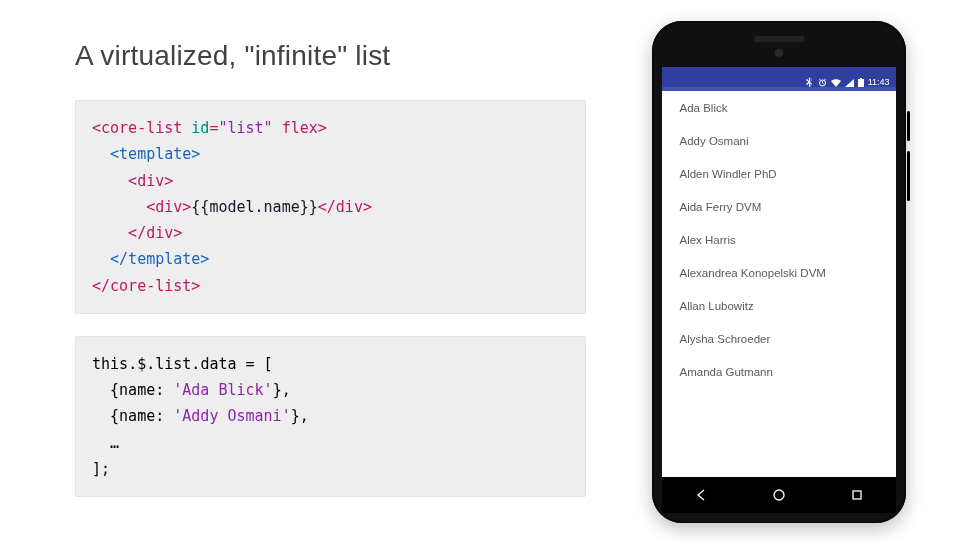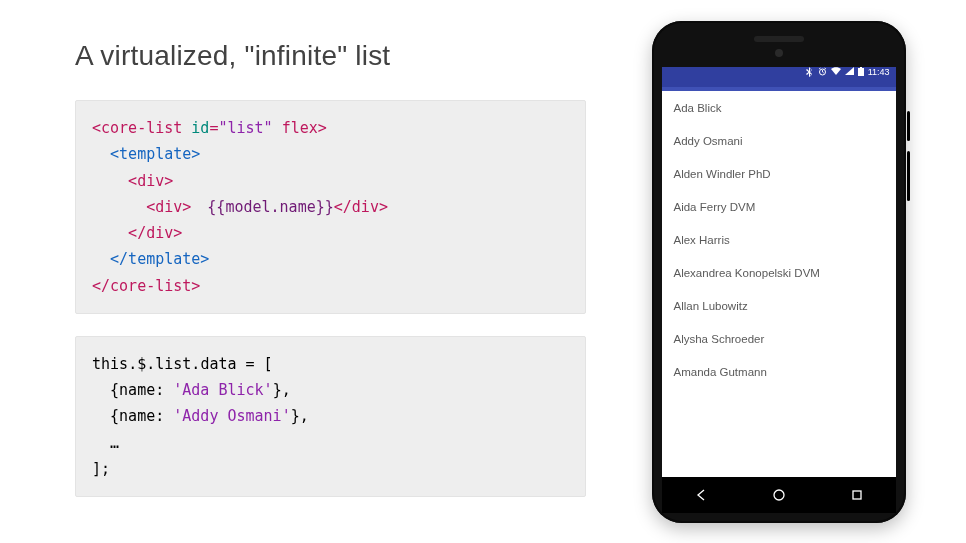--- a/index.html
+++ b/index.html
@@ -39,21 +39,21 @@
     margin-bottom: 22px;
     white-space: pre;
   }
   .codeblock .line { display: block; }
   .t-tag   { color: #be185d; }
   .t-attr  { color: #00897b; }
   .t-str   { color: #8e24aa; }
   .t-var   { color: #000; text-align: center; }
   .t-prop  { color: #000; }
   .t-punc  { color: #000; }
-  .t-model { color: #701a75; margin-left: 16px; }
+  .t-model { color: #0f172a; }
   .t-template { color: #1565c0; }
 
   .right {
     width: 340px;
     display: flex;
     align-items: center;
     justify-content: center;
     padding: 20px 35px 20px 0;
   }
   .phone {
@@ -101,35 +101,36 @@
     right: 10px;
     bottom: 46px;
     background: #fff;
     overflow: hidden;
   }
   .statusbar {
     height: 20px;
     background: #303f9f;
     display: flex;
     justify-content: flex-end;
-    align-items: flex-start;
+    align-items: flex-end;
     gap: 4px;
     padding: 0 6px;
     color: #fff;
     font-size: 9px;
     font-family: Arial, sans-serif;
   }
   .statusbar .ico { display: inline-flex; align-items: center; }
   .appheader {
     height: 4px;
     background: #3f51b5;
   }
   .list {
     height: calc(100% - 24px);
     overflow: hidden;
+    margin-left: 6px;
   }
   .list-item {
     font-size: 11.5px;
     color: #5a5a5a;
     padding: 11px 12px 10px 12px;
     font-family: Arial, sans-serif;
   }
   .navbar {
     position: absolute;
     bottom: 10px;

